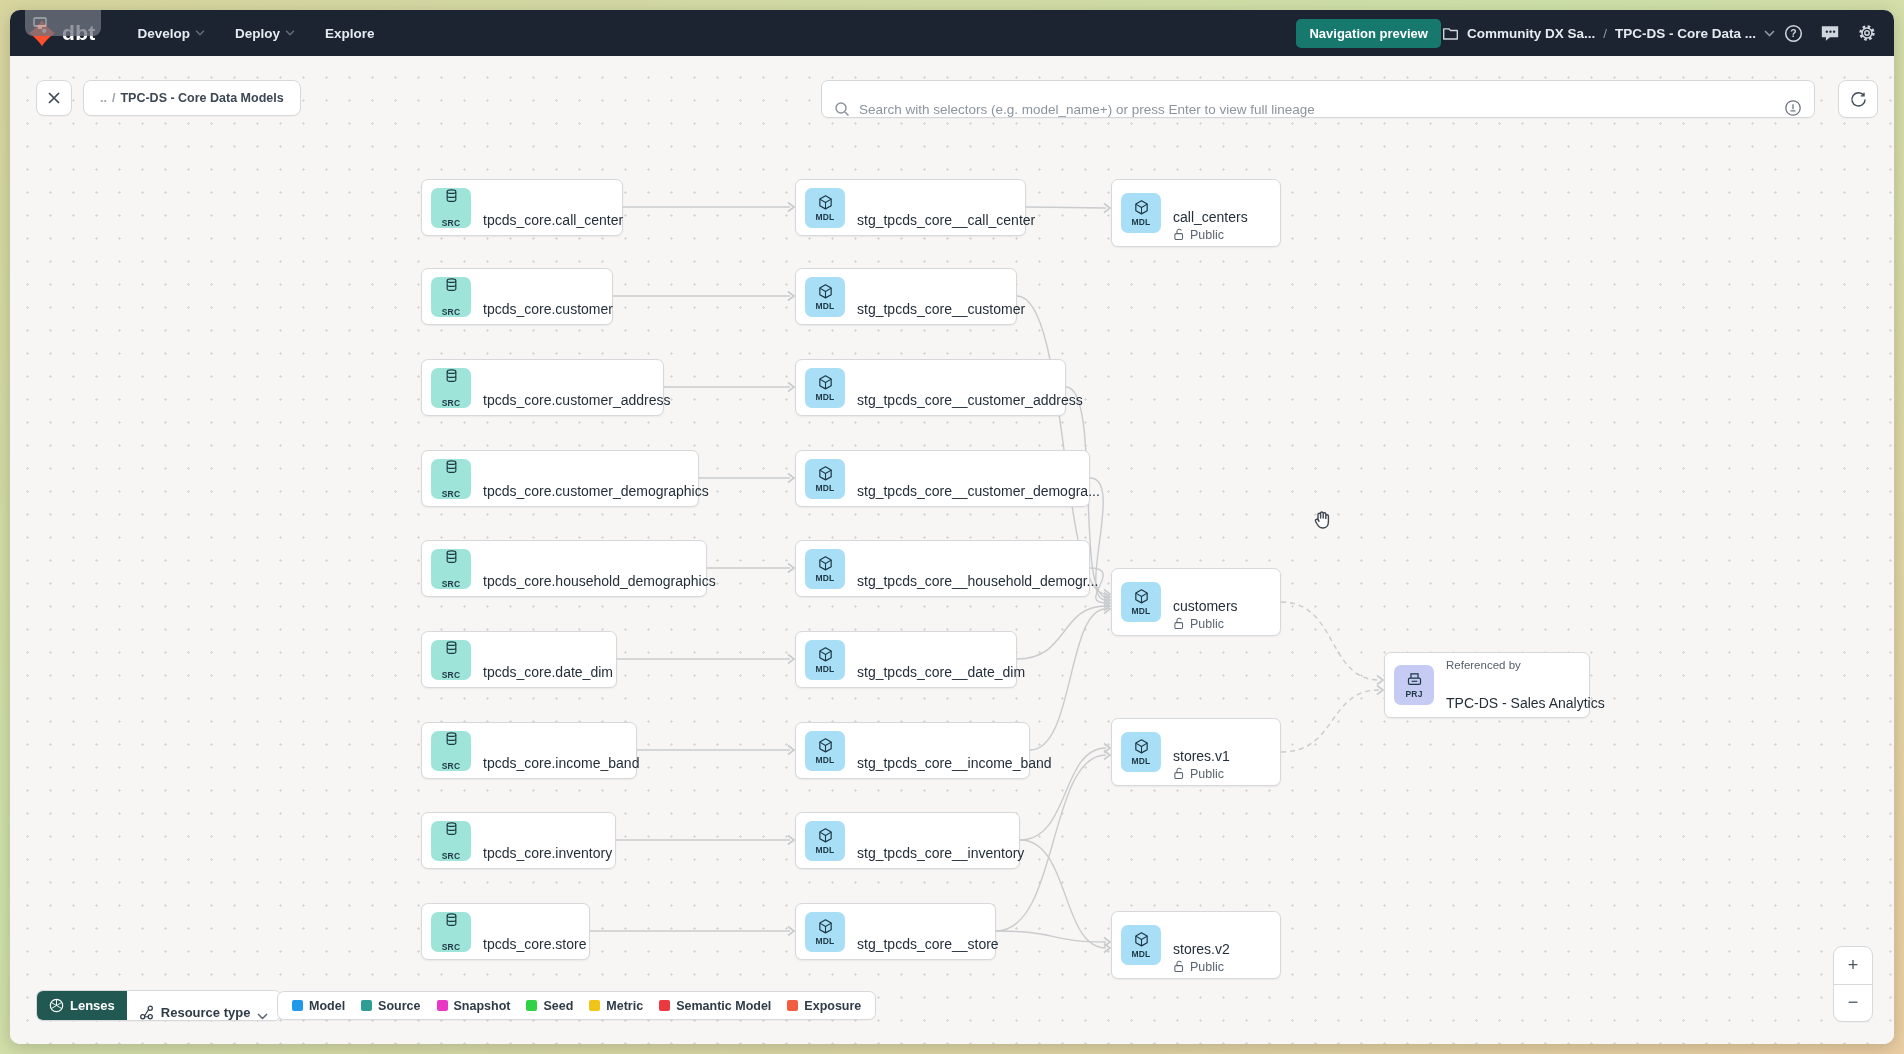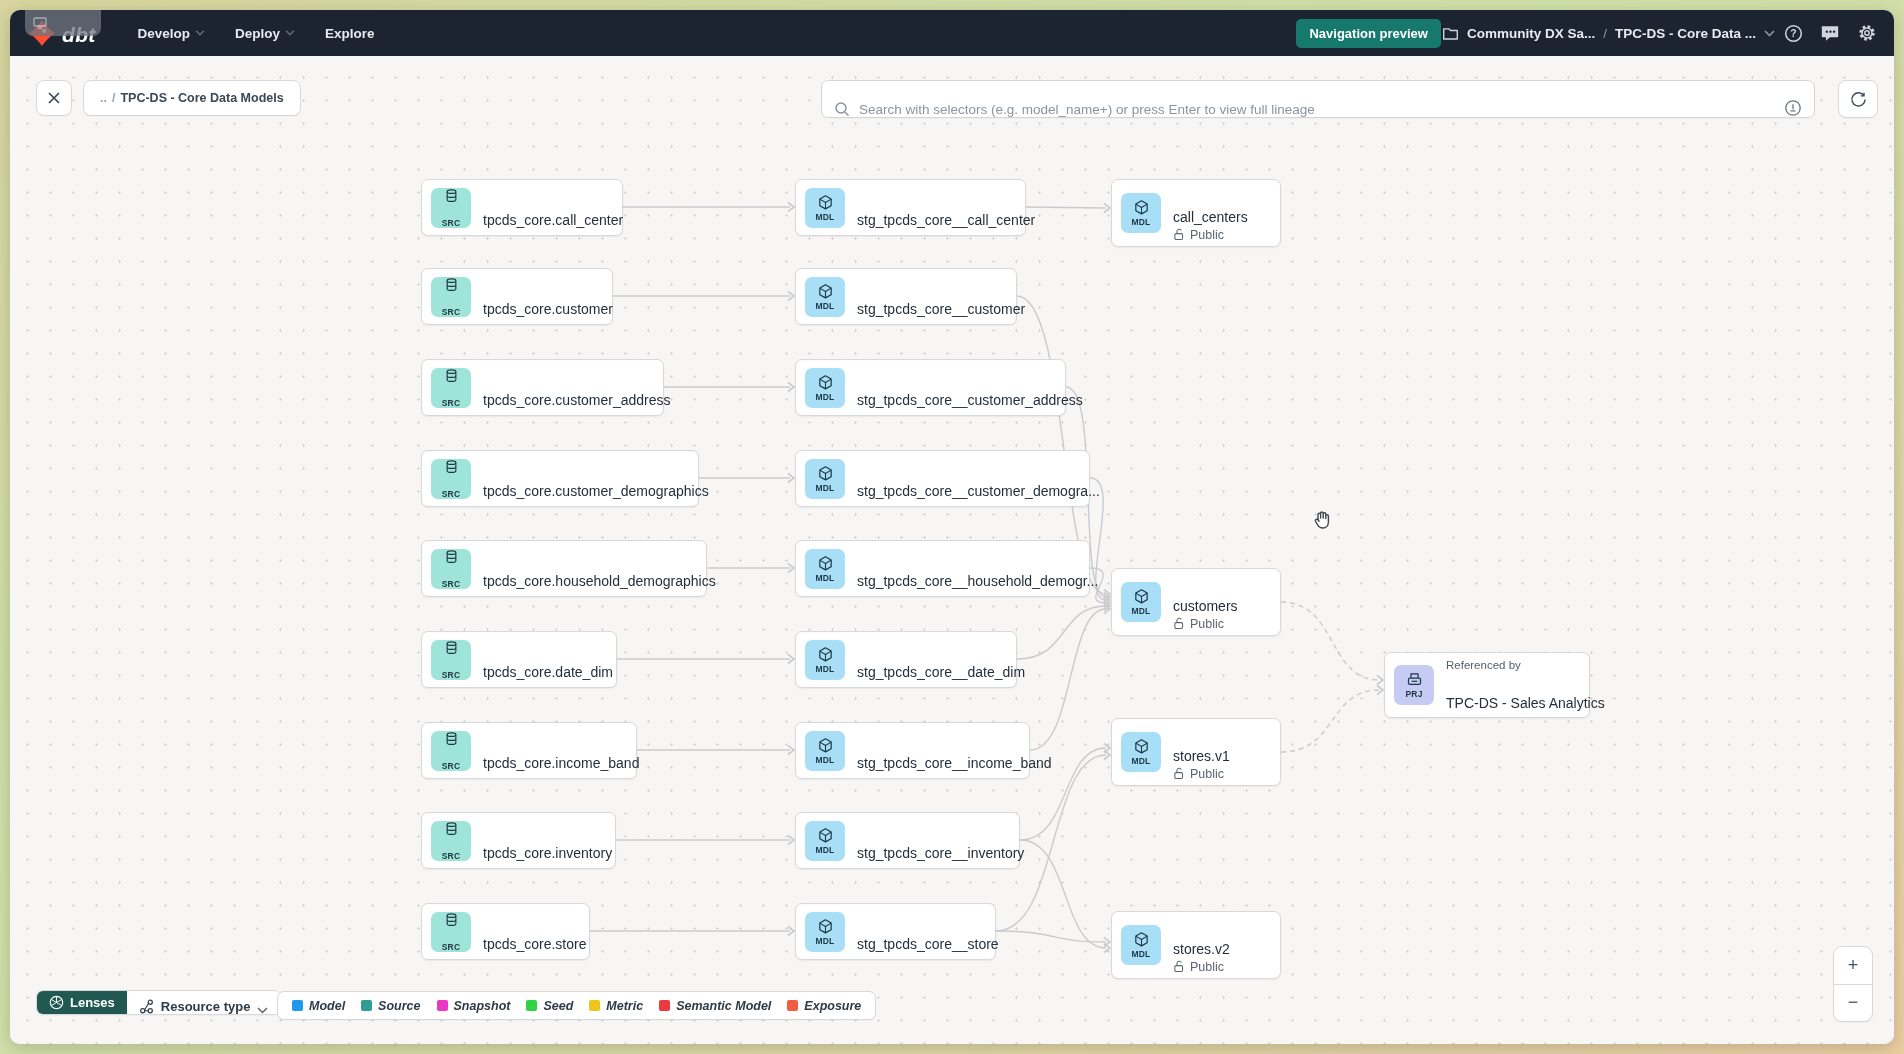--- a/index.html
+++ b/index.html
@@ -17,21 +17,21 @@
   .artifact-tab{
     position:absolute; left:15px; top:0; width:76px; height:26px;
     background:#707580; opacity:.75; border-radius:0 0 8px 8px; z-index:30;
     display:flex; align-items:center; padding-left:8px;
   }
   
   .navbar{
     height:46px; background:#1b2430; display:flex; align-items:center;
     padding:0 16px 0 18px; position:relative; z-index:20;
   }
-  .logo{ display:flex; align-items:flex-end; gap:6px; margin-right:34px;font-style:italic; }
+  .logo{ display:flex; align-items:center; gap:6px; margin-right:34px; }
   .logo-text{ color:#fff; font-weight:bold; font-size:21px; letter-spacing:.3px; }
   .nav-item{ display:flex; align-items:center; gap:5px; color:#e6ebf1; font-size:13.5px;
     font-weight:bold; margin-right:30px; cursor:pointer; }
   .nav-item svg{ opacity:.65; }
   .nav-right{ margin-left:auto; display:flex; align-items:center; gap:1px; }
   .preview-btn{
     background:#17786e; color:#fff; font-size:13px; font-weight:bold;
     padding:7px 13px; border-radius:5px; cursor:pointer;
   }
   .crumbs{ display:flex; align-items:center; gap:8px; color:#e6ebf1; font-size:13.5px; font-weight:bold; }
@@ -83,38 +83,37 @@
   }
   .node-icon .badge{ font-size:8.5px; font-weight:bold; color:#1d3744; letter-spacing:.2px; }
   .node-title{ font-size:14px; color:#242f3a; white-space:nowrap;margin-top:24px; }
   .node-note{ font-size:11.5px; color:#55606b; margin-bottom:2px; }
   .node-sub{ display:flex; align-items:center; gap:5px; font-size:12.5px; color:#5b6570; margin-top:3px; }
   .icon-source{ background:#9fe4d9;gap:14px; }
   .icon-model{ background:#a9def7; }
   .icon-project{ background:#c6cbf4; }
   
   .lens-group{
-    position:absolute; left:26px; top:934px; height:25px; z-index:10; display:flex;
+    position:absolute; left:26px; top:934px; height:31px; z-index:10; display:flex;
     border:1px solid #d6d8db; border-radius:7px; overflow:hidden; background:#fff;
     box-shadow:0 1px 1px rgba(0,0,0,.03);
   }
   .lens-btn{
     background:#215952; color:#fff; display:flex; align-items:center; gap:6px;
     padding:0 12px; font-size:13px; font-weight:bold; cursor:pointer;
   }
   .resource-btn{
     display:flex; align-items:flex-end; gap:7px; padding:0 12px; font-size:13px;
     font-weight:bold; color:#2f3b47; cursor:pointer; background:#fff;
   }
   .legend-box{
     position:absolute; left:267px; top:935px; height:29px; z-index:10;
     background:#fff; border:1px solid #d6d8db; border-radius:7px;
     display:flex; align-items:center; padding:0 14px; gap:16px;
     box-shadow:0 1px 1px rgba(0,0,0,.03);
-    font-style:italic;
   }
   .legend-item{ display:flex; align-items:center; gap:6px; font-size:12.5px; font-weight:bold; color:#2f3b47; }
   .legend-swatch{ width:11px; height:11px; border-radius:2px; }
   .zoom-ctl{
     position:absolute; left:1823px; top:890px; width:40px; height:76px; z-index:10;
     background:#fff; border:1px solid #d6d8db; border-radius:9px; display:flex; flex-direction:column;
     box-shadow:0 1px 1px rgba(0,0,0,.03);
   }
   .zoom-cell{ flex:1; display:flex; align-items:center; justify-content:center;
     font-size:18px; color:#4a545e; cursor:pointer; }

